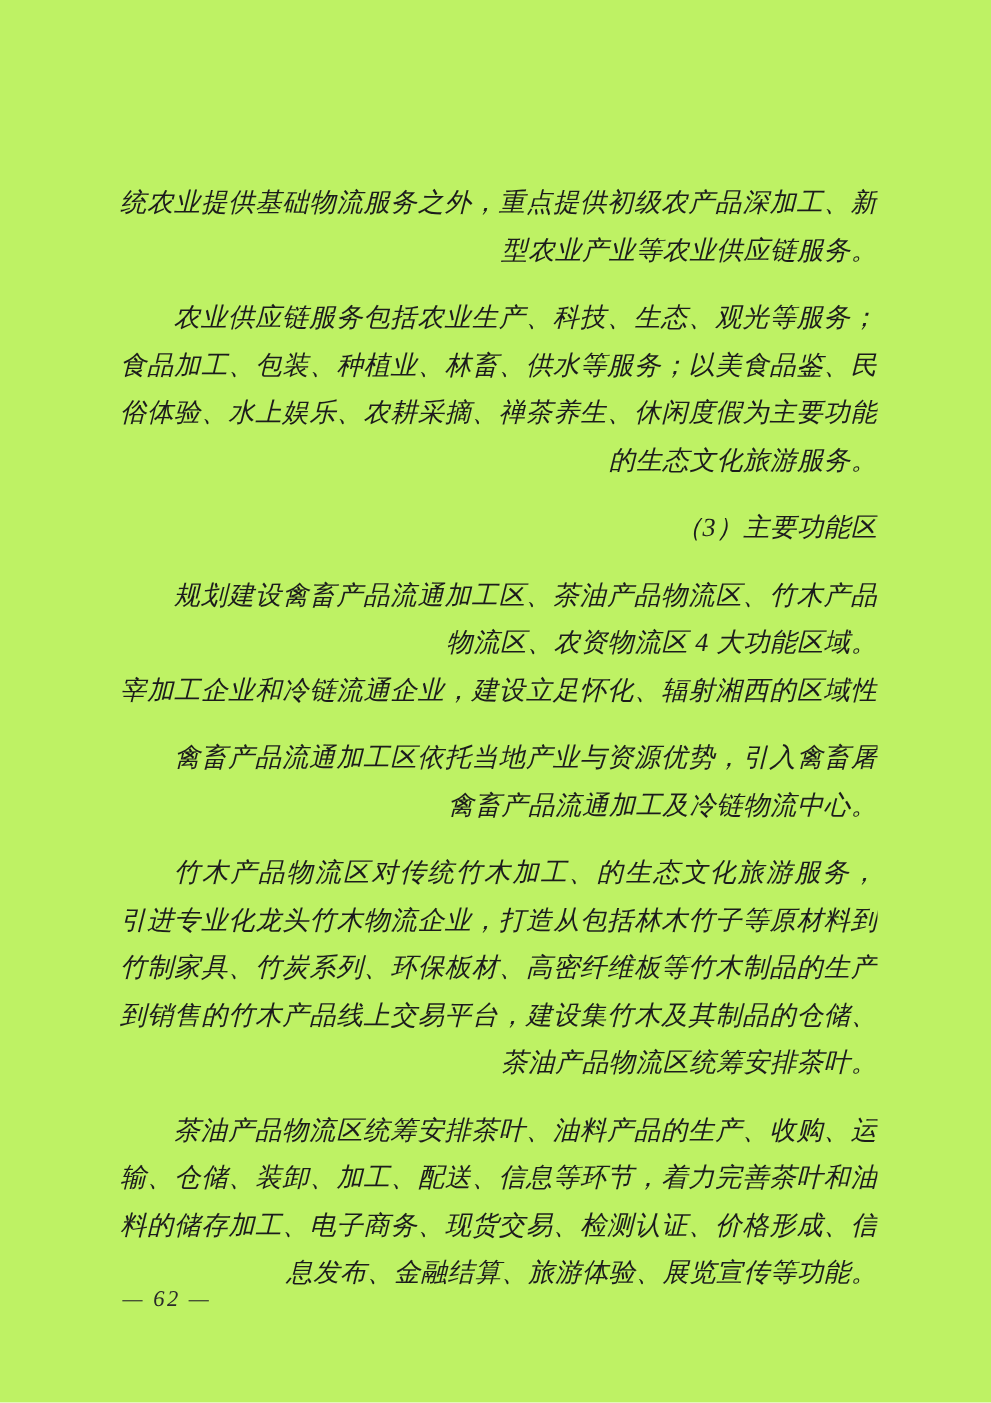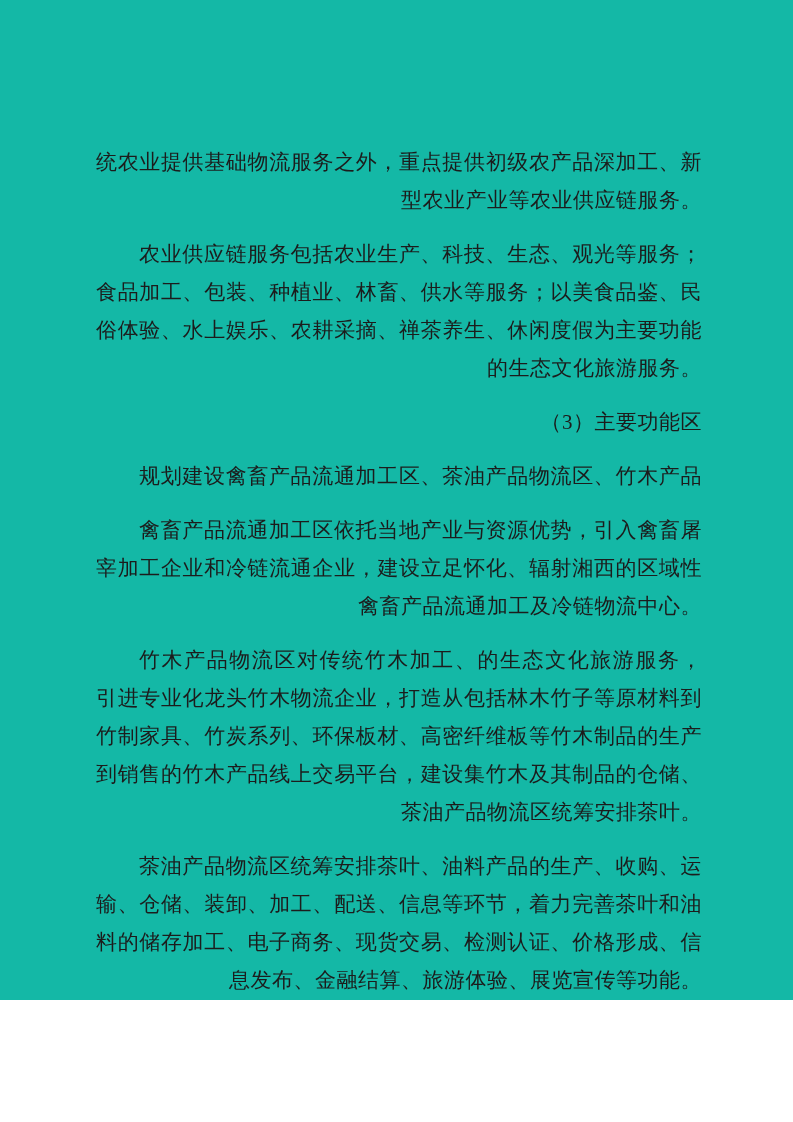--- a/index.html
+++ b/index.html
@@ -3,25 +3,26 @@
 <meta charset="utf-8">
 <style>
   html, body {
     margin: 0;
     padding: 0;
     background: #ffffff;
   }
   .page {
     position: relative;
     width: 793px;
-    height: 1000px;
-    background: #14b8a6;
+    height: 1122px;
+    background: #bef264;
     font-family: "Liberation Serif", "DejaVu Serif", serif;
     color: #1c1c1c;
     overflow: hidden;
+    font-style: italic;
   }
   .text-block {
     position: absolute;
     left: 96px;
     top: 143px;
     width: 606px;
   }
   .line {
     font-size: 21px;
     line-height: 38px;
@@ -68,24 +69,25 @@
       <div class="line fill">食品加工、包装、种植业、林畜、供水等服务；以美食品鉴、民</div>
 
       <div class="line fill">俗体验、水上娱乐、农耕采摘、禅茶养生、休闲度假为主要功能</div>
 
       <div class="line">的生态文化旅游服务。</div>
 
       <div class="line indent">（3）主要功能区</div>
 
       <div class="line indent fill">规划建设禽畜产品流通加工区、茶油产品物流区、竹木产品</div>
 
+      <div class="line">物流区、农资物流区 4 大功能区域。</div>
+
+      <div class="line fill">宰加工企业和冷链流通企业，建设立足怀化、辐射湘西的区域性</div>
 
       <div class="line indent fill">禽畜产品流通加工区依托当地产业与资源优势，引入禽畜屠</div>
-
-      <div class="line fill">宰加工企业和冷链流通企业，建设立足怀化、辐射湘西的区域性</div>
 
       <div class="line">禽畜产品流通加工及冷链物流中心。</div>
 
       <div class="line indent fill">竹木产品物流区对传统竹木加工、的生态文化旅游服务，</div>
 
       <div class="line fill">引进专业化龙头竹木物流企业，打造从包括林木竹子等原材料到</div>
 
       <div class="line fill">竹制家具、竹炭系列、环保板材、高密纤维板等竹木制品的生产</div>
 
       <div class="line fill">到销售的竹木产品线上交易平台，建设集竹木及其制品的仓储、</div>

